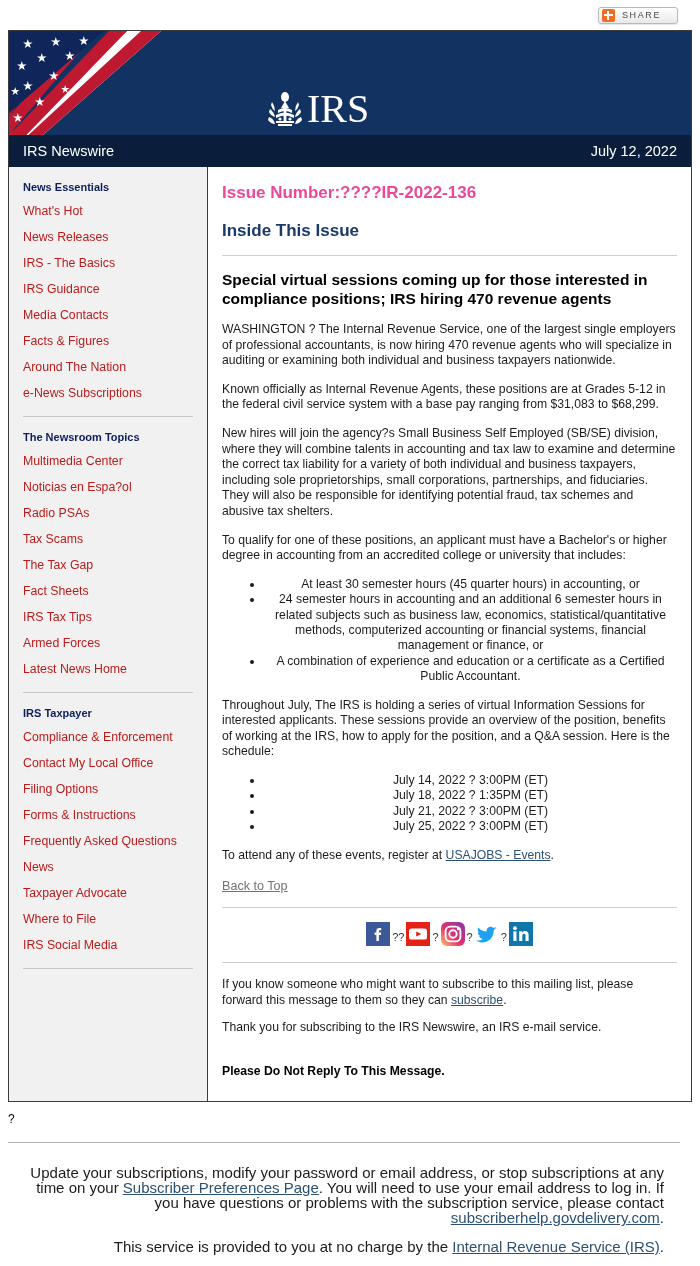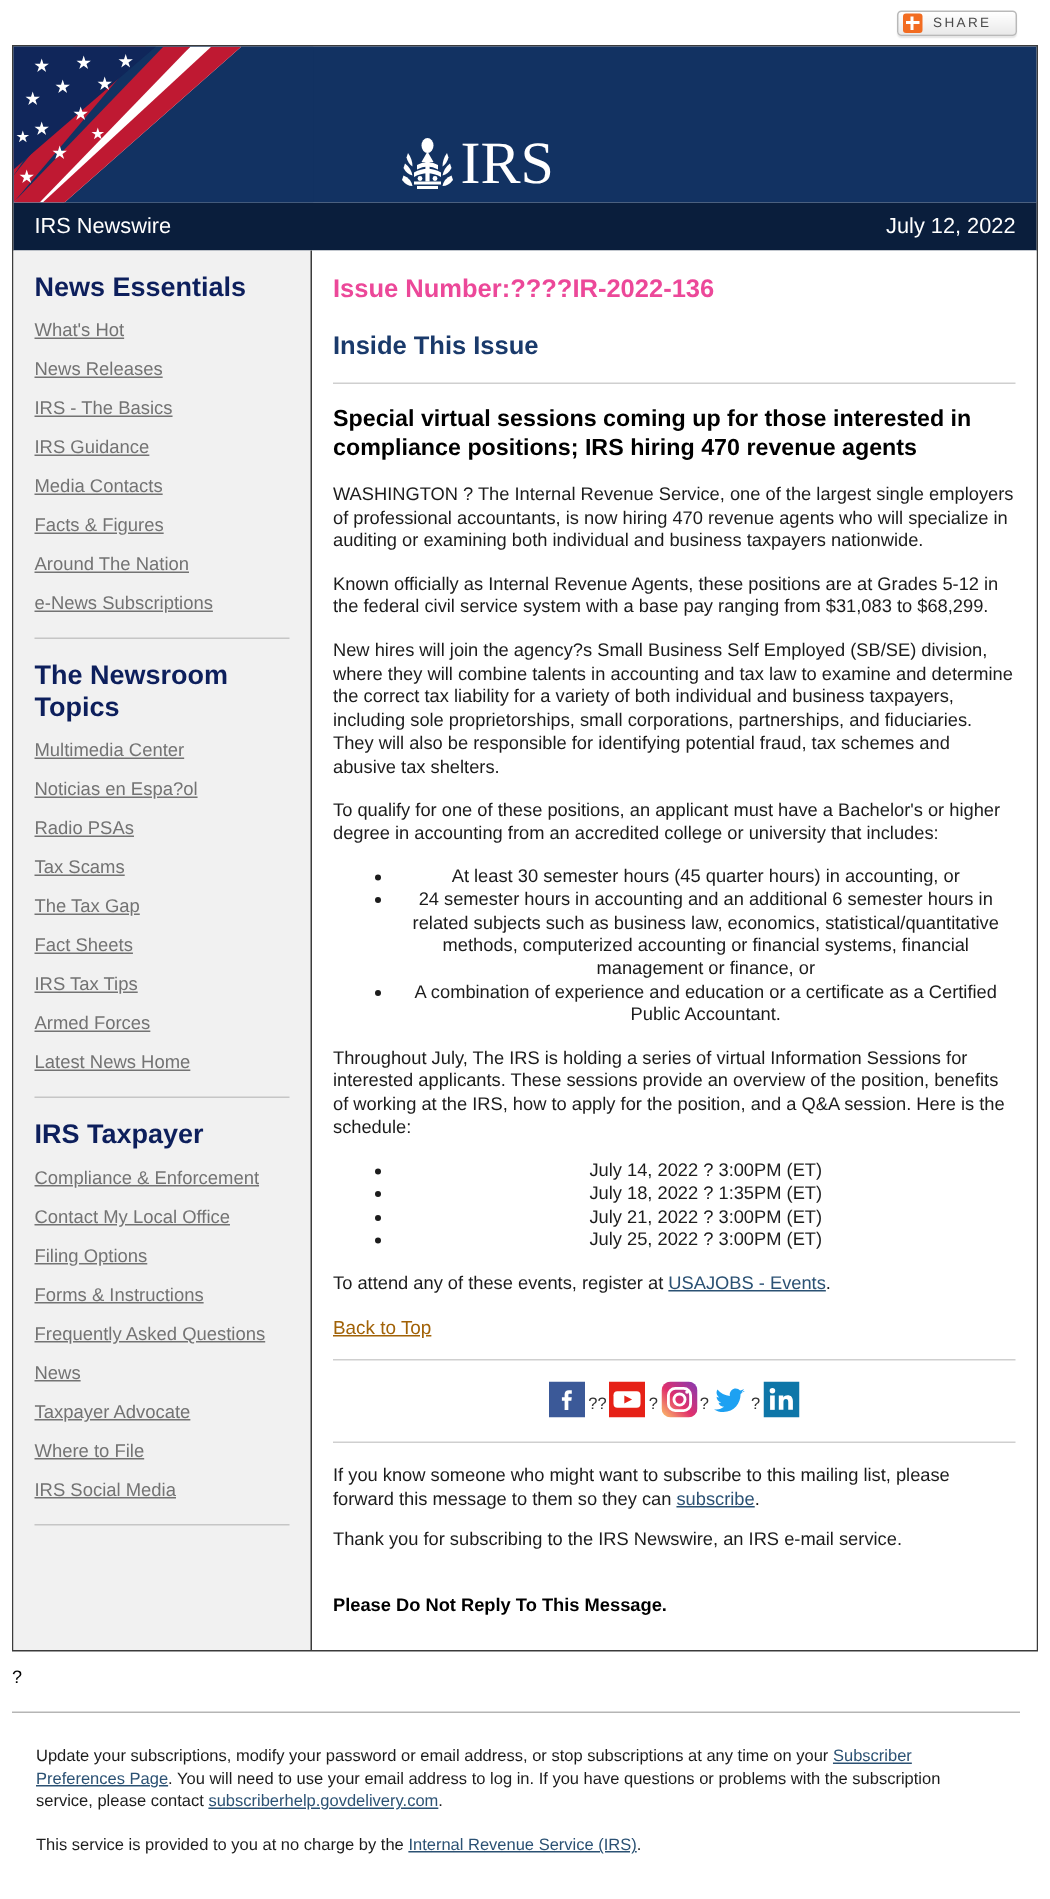--- a/index.html
+++ b/index.html
@@ -112,31 +112,30 @@
   .body-cols { display: flex; align-items: stretch; }
   .sidebar {
     width: 199px;
     flex: none;
     background: #f1f1f1;
     border-right: 1px solid #3b3b3b;
     padding: 10px 0 18px 0;
     box-sizing: border-box;
   }
   .side-h {
-    font-size: 18px;
+    font-size: 11px;
     font-weight: bold;
     color: #0d1f5c;
     margin: 4px 0 12px 14px;
   }
   .side-h.second { margin-top: 14px; }
   .side-link {
     display: block;
     font-size: 12.3px;
-    color: #737373;
-    text-decoration: underline;
+    color: #b91c1c;
     margin: 0 12px 13px 14px;
     line-height: 13px;
   }
   .side-rule {
     border: 0;
     border-top: 1px solid #c6c6c6;
     margin: 16px 14px 4px 14px;
   }
 
   .content {
@@ -186,21 +185,21 @@
     color: #1c1c1c;
     margin-bottom: 0;
   }
   a.inline-link {
     color: #2b5173;
     text-decoration: underline;
   }
   .back-top {
     display: inline-block;
     font-size: 12.6px;
-    color: #a16207;
+    color: #737373;
     text-decoration: underline;
     margin: 2px 0 14px 0;
   }
 
   
   .social-row {
     display: flex;
     align-items: center;
     justify-content: center;
     gap: 0px;
@@ -225,24 +224,25 @@
   }
   .foot-rule {
     border: 0;
     border-top: 1px solid #b5b5b5;
     margin: 16px 8px 0 8px;
   }
   .foot-block {
     padding: 22px 24px 6px 24px;
   }
   .foot-block p {
-    font-size: 11px;
+    font-size: 15px;
     line-height: 15px;
     color: #1c1c1c;
     margin: 0 0 14px 0;
+    text-align: right;
   }
 </style>
 </head>
 <body>
 
 <div class="page">
 
   <div class="share-bar">
     <div class="share-btn">
       <span class="share-icon"></span>

